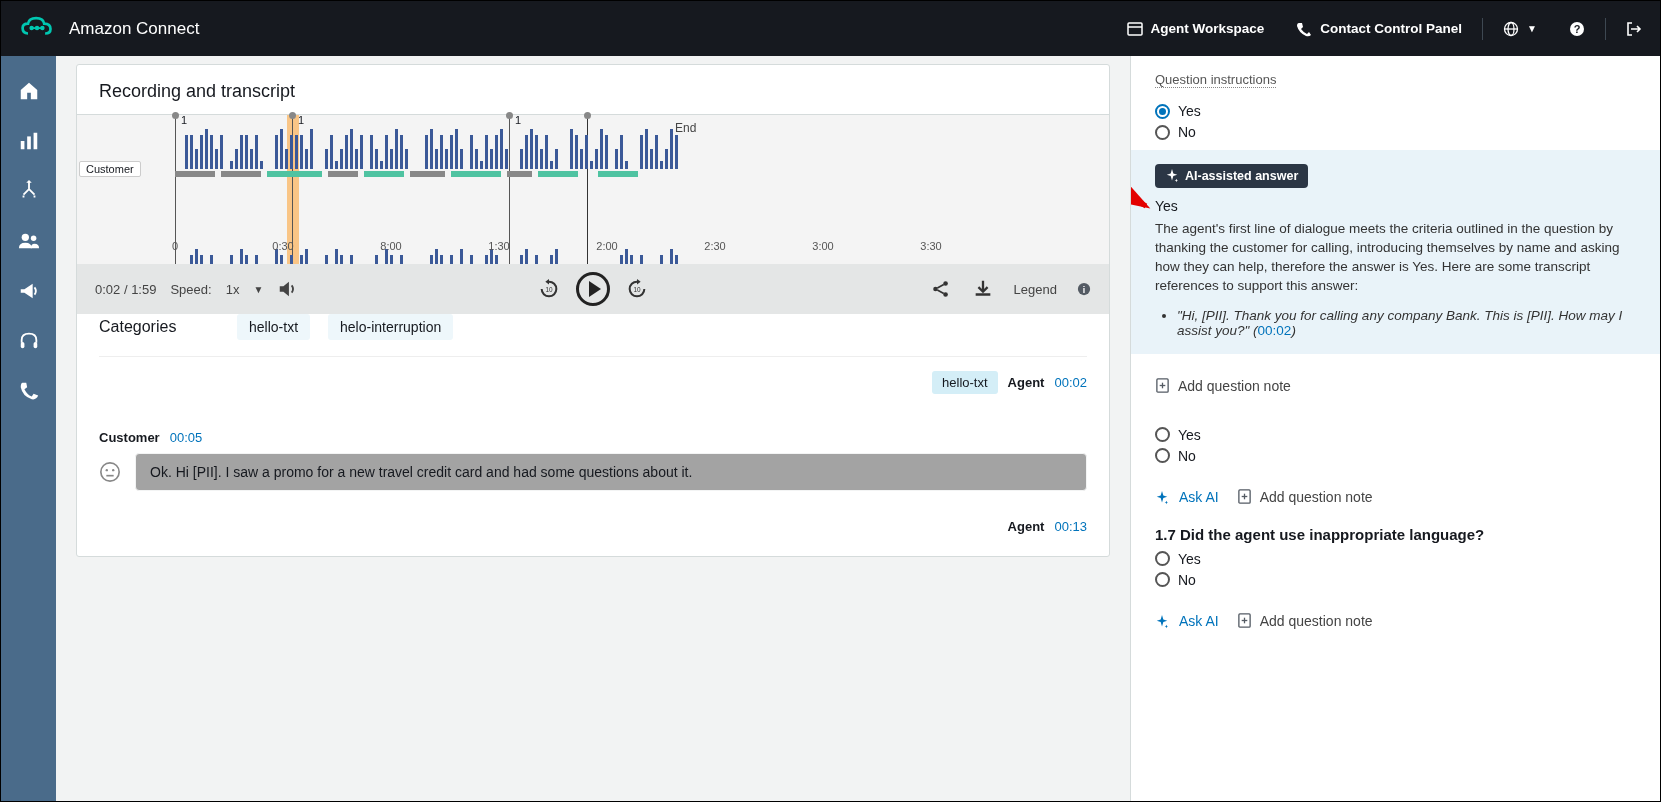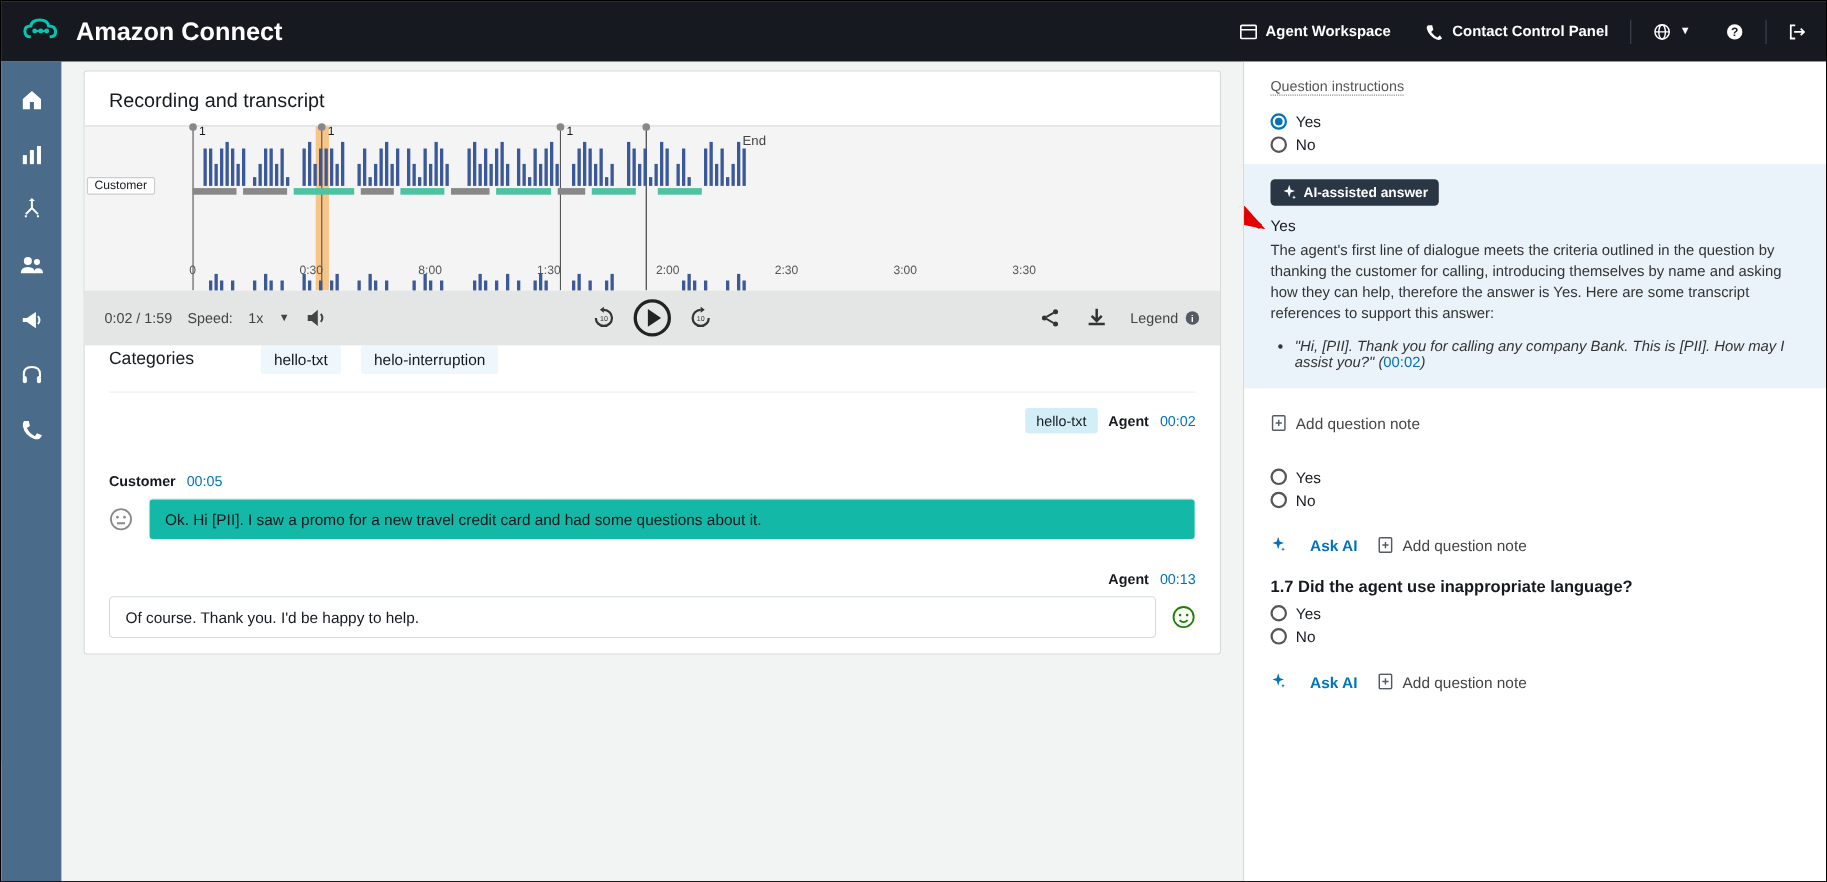--- a/index.html
+++ b/index.html
@@ -15,21 +15,21 @@
     --link:#0073bb;
     --nav-bg:#4a6b8a;
   }
   *{box-sizing:border-box;font-family:"Amazon Ember","Helvetica Neue",Arial,sans-serif;}
   body{margin:0;background:#f2f3f3;color:var(--text);}
   .app{display:flex;flex-direction:column;height:802px;width:1661px;overflow:hidden;border:1px solid #000;}
   
   .header{height:55px;background:var(--header-bg);display:flex;align-items:center;padding:0 18px;color:#fff;flex:none;}
   .logo-wrap{display:flex;align-items:center;gap:14px;}
   .logo-icon{width:36px;height:28px;}
-  .logo-text{font-size:23px;font-weight:700;text-align:center;}
+  .logo-text{font-size:17px;font-weight:400;text-align:center;}
   .spacer{flex:1;}
   .hdr-item{display:flex;align-items:center;gap:8px;padding:0 16px;font-size:13.5px;font-weight:600;cursor:pointer;}
   .hdr-sep{width:1px;height:22px;background:#3e4852;margin:0 4px;}
   .hdr-icon{width:16px;height:16px;fill:#fff;}
   
   .body{flex:1;display:flex;overflow:hidden;}
   
   .nav{width:55px;background:var(--nav-bg);display:flex;flex-direction:column;align-items:center;padding-top:24px;gap:28px;}
   .nav-btn{width:22px;height:22px;color:#fff;cursor:pointer;}
   
@@ -80,42 +80,42 @@
   .turn{padding:14px 22px;}
   .turn-hdr{display:flex;align-items:center;gap:10px;font-size:13px;margin-bottom:8px;}
   .turn-hdr.right{justify-content:flex-end;}
   .role{font-weight:700;}
   .ts{color:var(--link);}
   .tag-chip{background:#d4eef7;padding:4px 10px;border-radius:3px;font-size:13px;}
   .bubble-row{display:flex;align-items:center;gap:14px;}
   .bubble{flex:1;border:1px solid var(--border);border-radius:4px;padding:10px 14px;font-size:14px;}
   .bubble.hl{ }
   .bubble.hl span.hlspan{background:#c6ece4;}
-  .bubble.grey{background:#14b8a6;border-color:#f3f4f4;}
+  .bubble.grey{background:#a3a3a3;border-color:#f3f4f4;}
   .face{width:22px;height:22px;}
   
   .q-block{padding:14px 24px 10px;}
   .q-title{font-size:15px;font-weight:700;margin-bottom:6px;line-height:1.35;}
   .q-instr{font-size:13px;color:#555;border-bottom:1px dotted #888;display:inline-block;margin-bottom:10px;cursor:pointer;}
   .opt{display:flex;align-items:center;gap:8px;font-size:14px;margin:5px 0;cursor:pointer;}
   .radio{width:15px;height:15px;border:2px solid #555;border-radius:50%;flex:none;}
   .radio.sel{border-color:var(--link);}
   .radio.sel::after{content:"";display:block;width:7px;height:7px;border-radius:50%;background:var(--link);margin:2px;}
   .checkbox{width:15px;height:15px;border:2px solid #555;flex:none;}
   .ai-box{background:var(--ai-bg);margin:10px -24px 0;padding:14px 24px 16px;}
   .ai-pill{display:inline-flex;align-items:center;gap:6px;background:var(--ai-pill);color:#fff;font-size:12.5px;font-weight:700;padding:5px 10px;border-radius:4px;}
   .ai-ans{font-size:14px;margin:10px 0 6px;}
   .ai-expl{font-size:13.5px;color:#333;line-height:1.4;}
   .ai-quote{margin:12px 0 0 20px;font-size:13.5px;font-style:italic;color:#333;}
   .ai-quote .tlink{color:var(--link);font-style:normal;}
   .helpful{display:flex;align-items:center;gap:10px;font-size:13px;color:#555;margin-top:22px;}
   .thumb{width:16px;height:16px;cursor:pointer;}
   .note-link{display:flex;align-items:center;gap:8px;font-size:14px;color:#444;padding:14px 24px;cursor:pointer;}
   .actions{display:flex;align-items:center;gap:18px;padding:10px 24px 6px;font-size:14px;}
-  .ask-ai{display:flex;align-items:flex-start;gap:22px;color:var(--link);font-weight:700;cursor:pointer;}
+  .ask-ai{display:flex;align-items:flex-end;gap:10px;color:var(--link);font-weight:400;cursor:pointer;}
   .sparkle{width:14px;height:14px;}
   
   .arrow{position:absolute;pointer-events:none;z-index:50;}
 </style>
 </head>
 <body>
 
 <div class="app">
 
   <div class="header">
@@ -533,21 +533,21 @@
             <div class="playbar-right">
               <svg class="pbtn" viewBox="0 0 24 24">
                   <circle cx="6" cy="12" r="2.5" fill="#333"></circle>
                   <circle cx="17" cy="6" r="2.5" fill="#333"></circle>
                   <circle cx="17" cy="18" r="2.5" fill="#333"></circle>
                   <path d="M8 11 L15 7 M8 13 L15 17" stroke="#333" stroke-width="1.8"></path>
                 </svg>
               <svg class="pbtn" viewBox="0 0 24 24">
                   <path d="M12 3 V14 M7 10 L12 15 L17 10 M4 18 H20" stroke="#333" stroke-width="2.5" fill="none"></path>
                 </svg>
-              <span style="display:flex;align-items:center;gap:6px;cursor:pointer">
+              <span style="display:flex;align-items:center;gap:20px;cursor:pointer">
                 <span>Legend</span>
                 <svg width="14" height="14" viewBox="0 0 16 16">
                     <circle cx="8" cy="8" r="7" fill="#545b64"></circle>
                     <text x="8" y="12" text-anchor="middle" font-size="10" fill="#fff" font-weight="bold">i</text>
                   </svg>
               </span>
             </div>
           </div>
 
           <div class="kh-row" style="padding-top:0">
@@ -578,29 +578,20 @@
                     <line x1="8" y1="16" x2="16" y2="16" stroke="#888" stroke-width="1.8"></line>
                   </svg>
                   <div class="bubble grey">Ok. Hi [PII]. I saw a promo for a new travel credit card and had some questions about it.</div>
                 </div>
               </div>
               <div class="turn">
                 <div class="turn-hdr right">
                   <span class="role">Agent</span>
                   <span class="ts">00:13</span>
                 </div>
-                <div class="bubble-row">
-                  <div class="bubble">Of course. Thank you. I'd be happy to help.</div>
-                  <svg viewBox="0 0 24 24" class="face">
-                    <circle cx="12" cy="12" r="10" fill="none" stroke="#1d8102" stroke-width="1.8"></circle>
-                    <circle cx="8.5" cy="10" r="1.3" fill="#1d8102"></circle>
-                    <circle cx="15.5" cy="10" r="1.3" fill="#1d8102"></circle>
-                    <path d="M8 15 Q12 19 16 15" stroke="#1d8102" stroke-width="1.8" fill="none"></path>
-                  </svg>
-                </div>
               </div>
             </div>
         </div>
       </div>
 
       <div class="col-right">
         <div class="drag-handle"></div>
 
         <svg class="arrow" style="left:-65px;top:112px" width="90" height="50">
           <defs>

